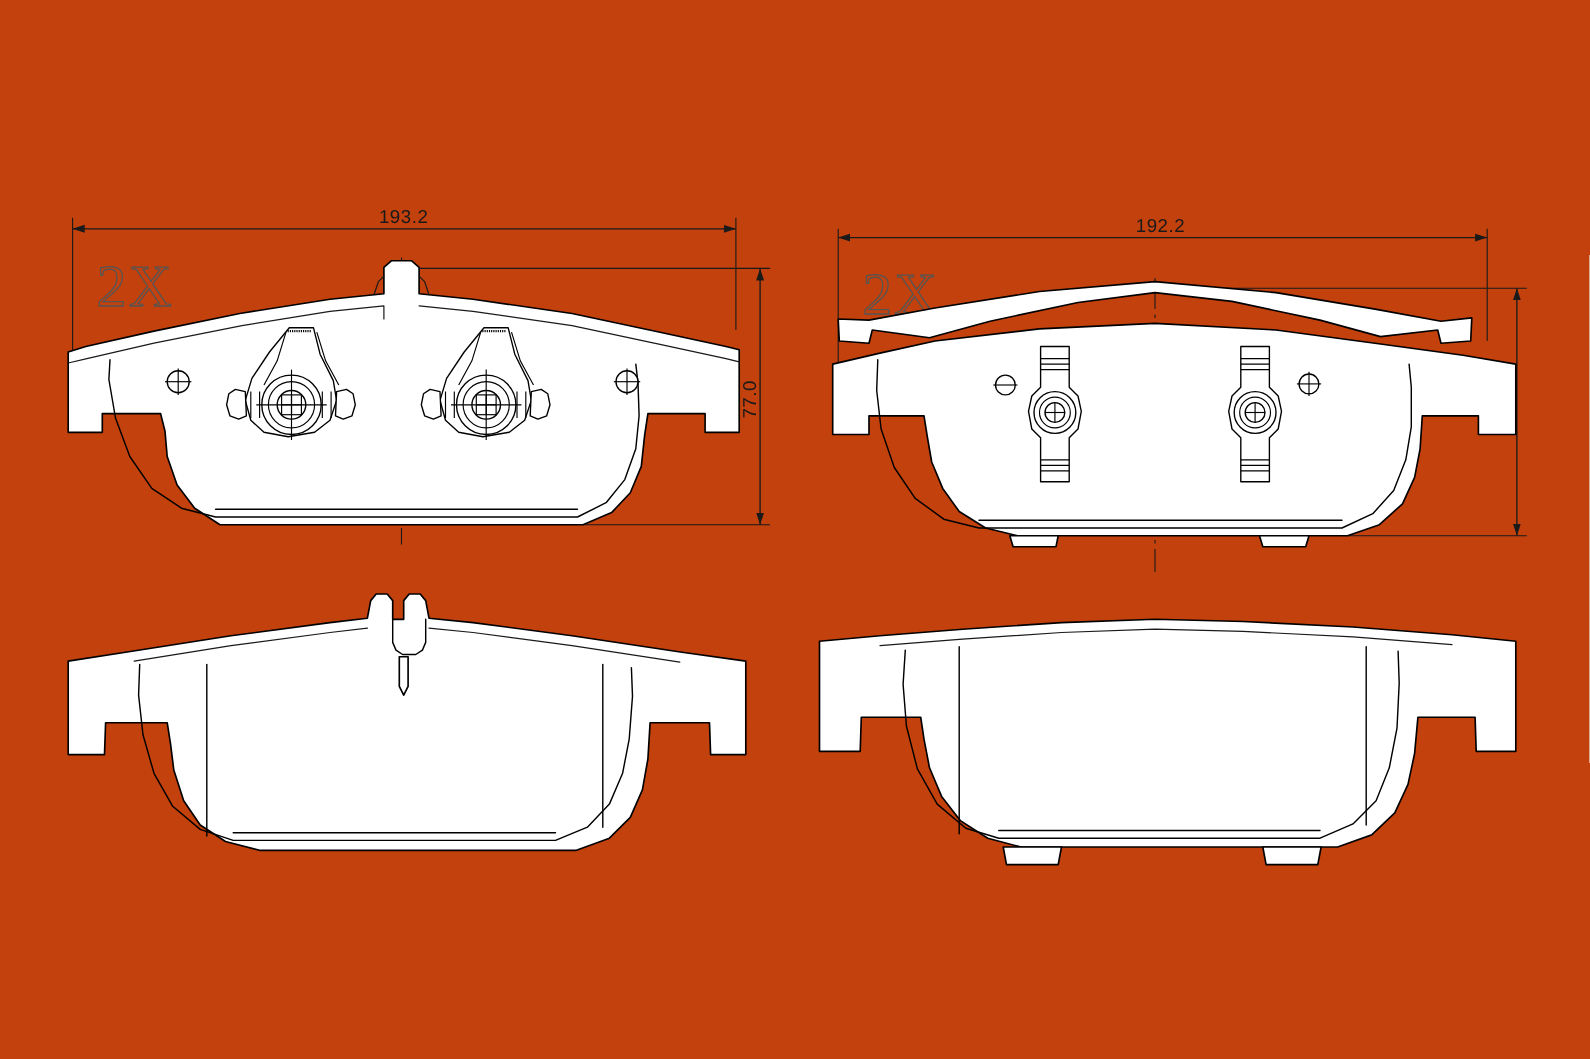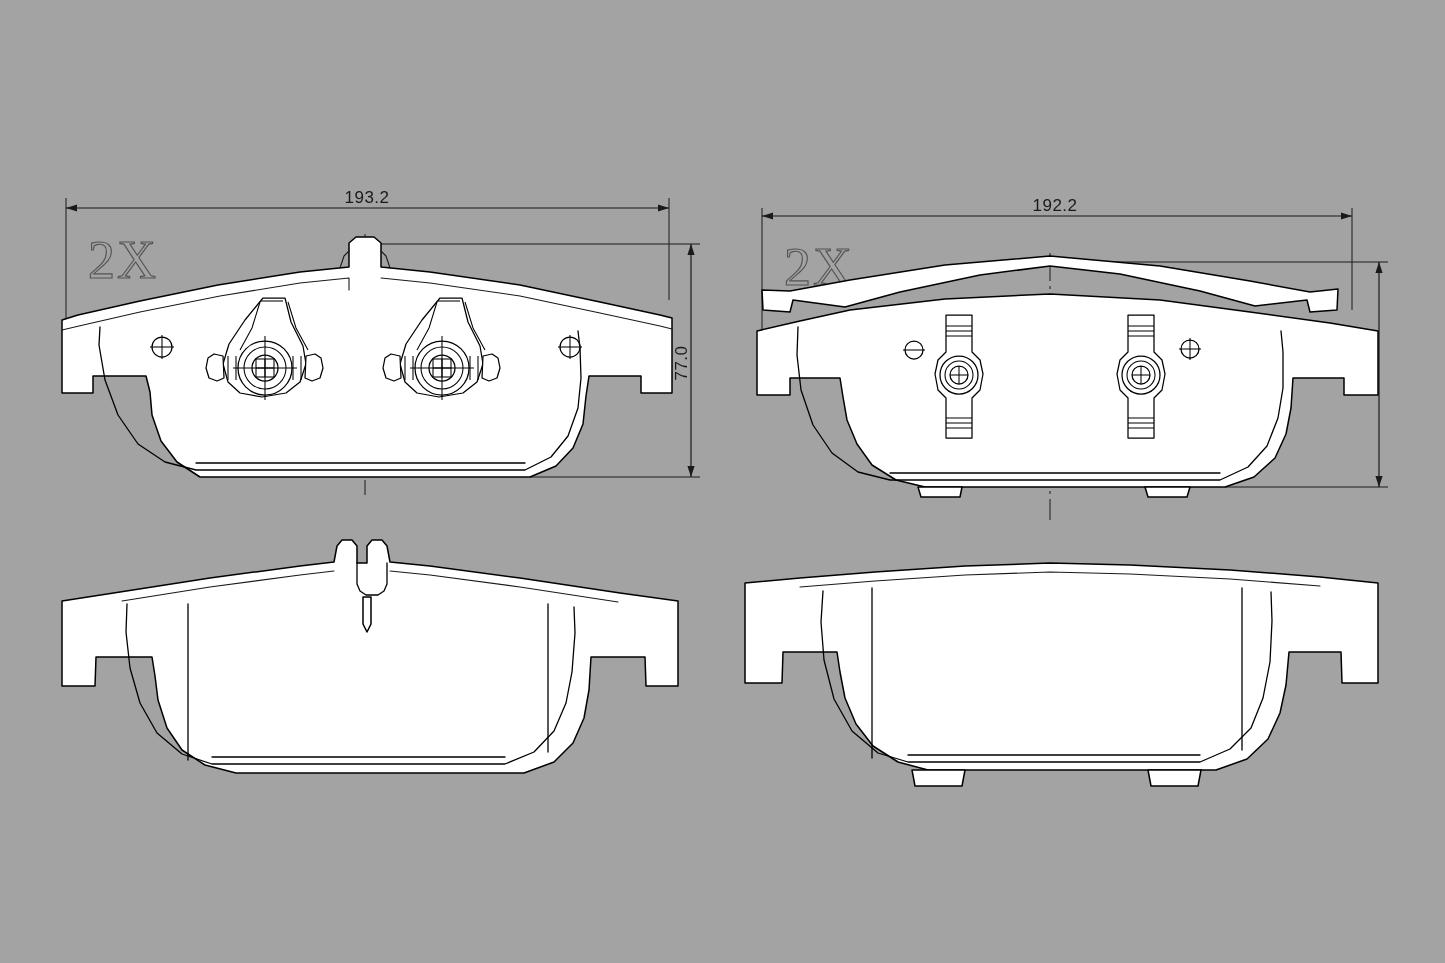--- a/index.html
+++ b/index.html
@@ -10,21 +10,21 @@
   body {
     width: 1445px;
     height: 963px;
     font-family: "Liberation Sans", sans-serif;
     overflow: hidden;
   }
   #sheet {
     position: relative;
     width: 1445px;
     height: 963px;
-    background: #a3a3a3;
+    background: #c2410c;
   }
   #drawing {
     position: absolute;
     left: 0; top: 0;
     width: 1445px;
     height: 963px;
   }
   .dimtext {
     font-family: "Liberation Sans", sans-serif;
     font-size: 17px;

